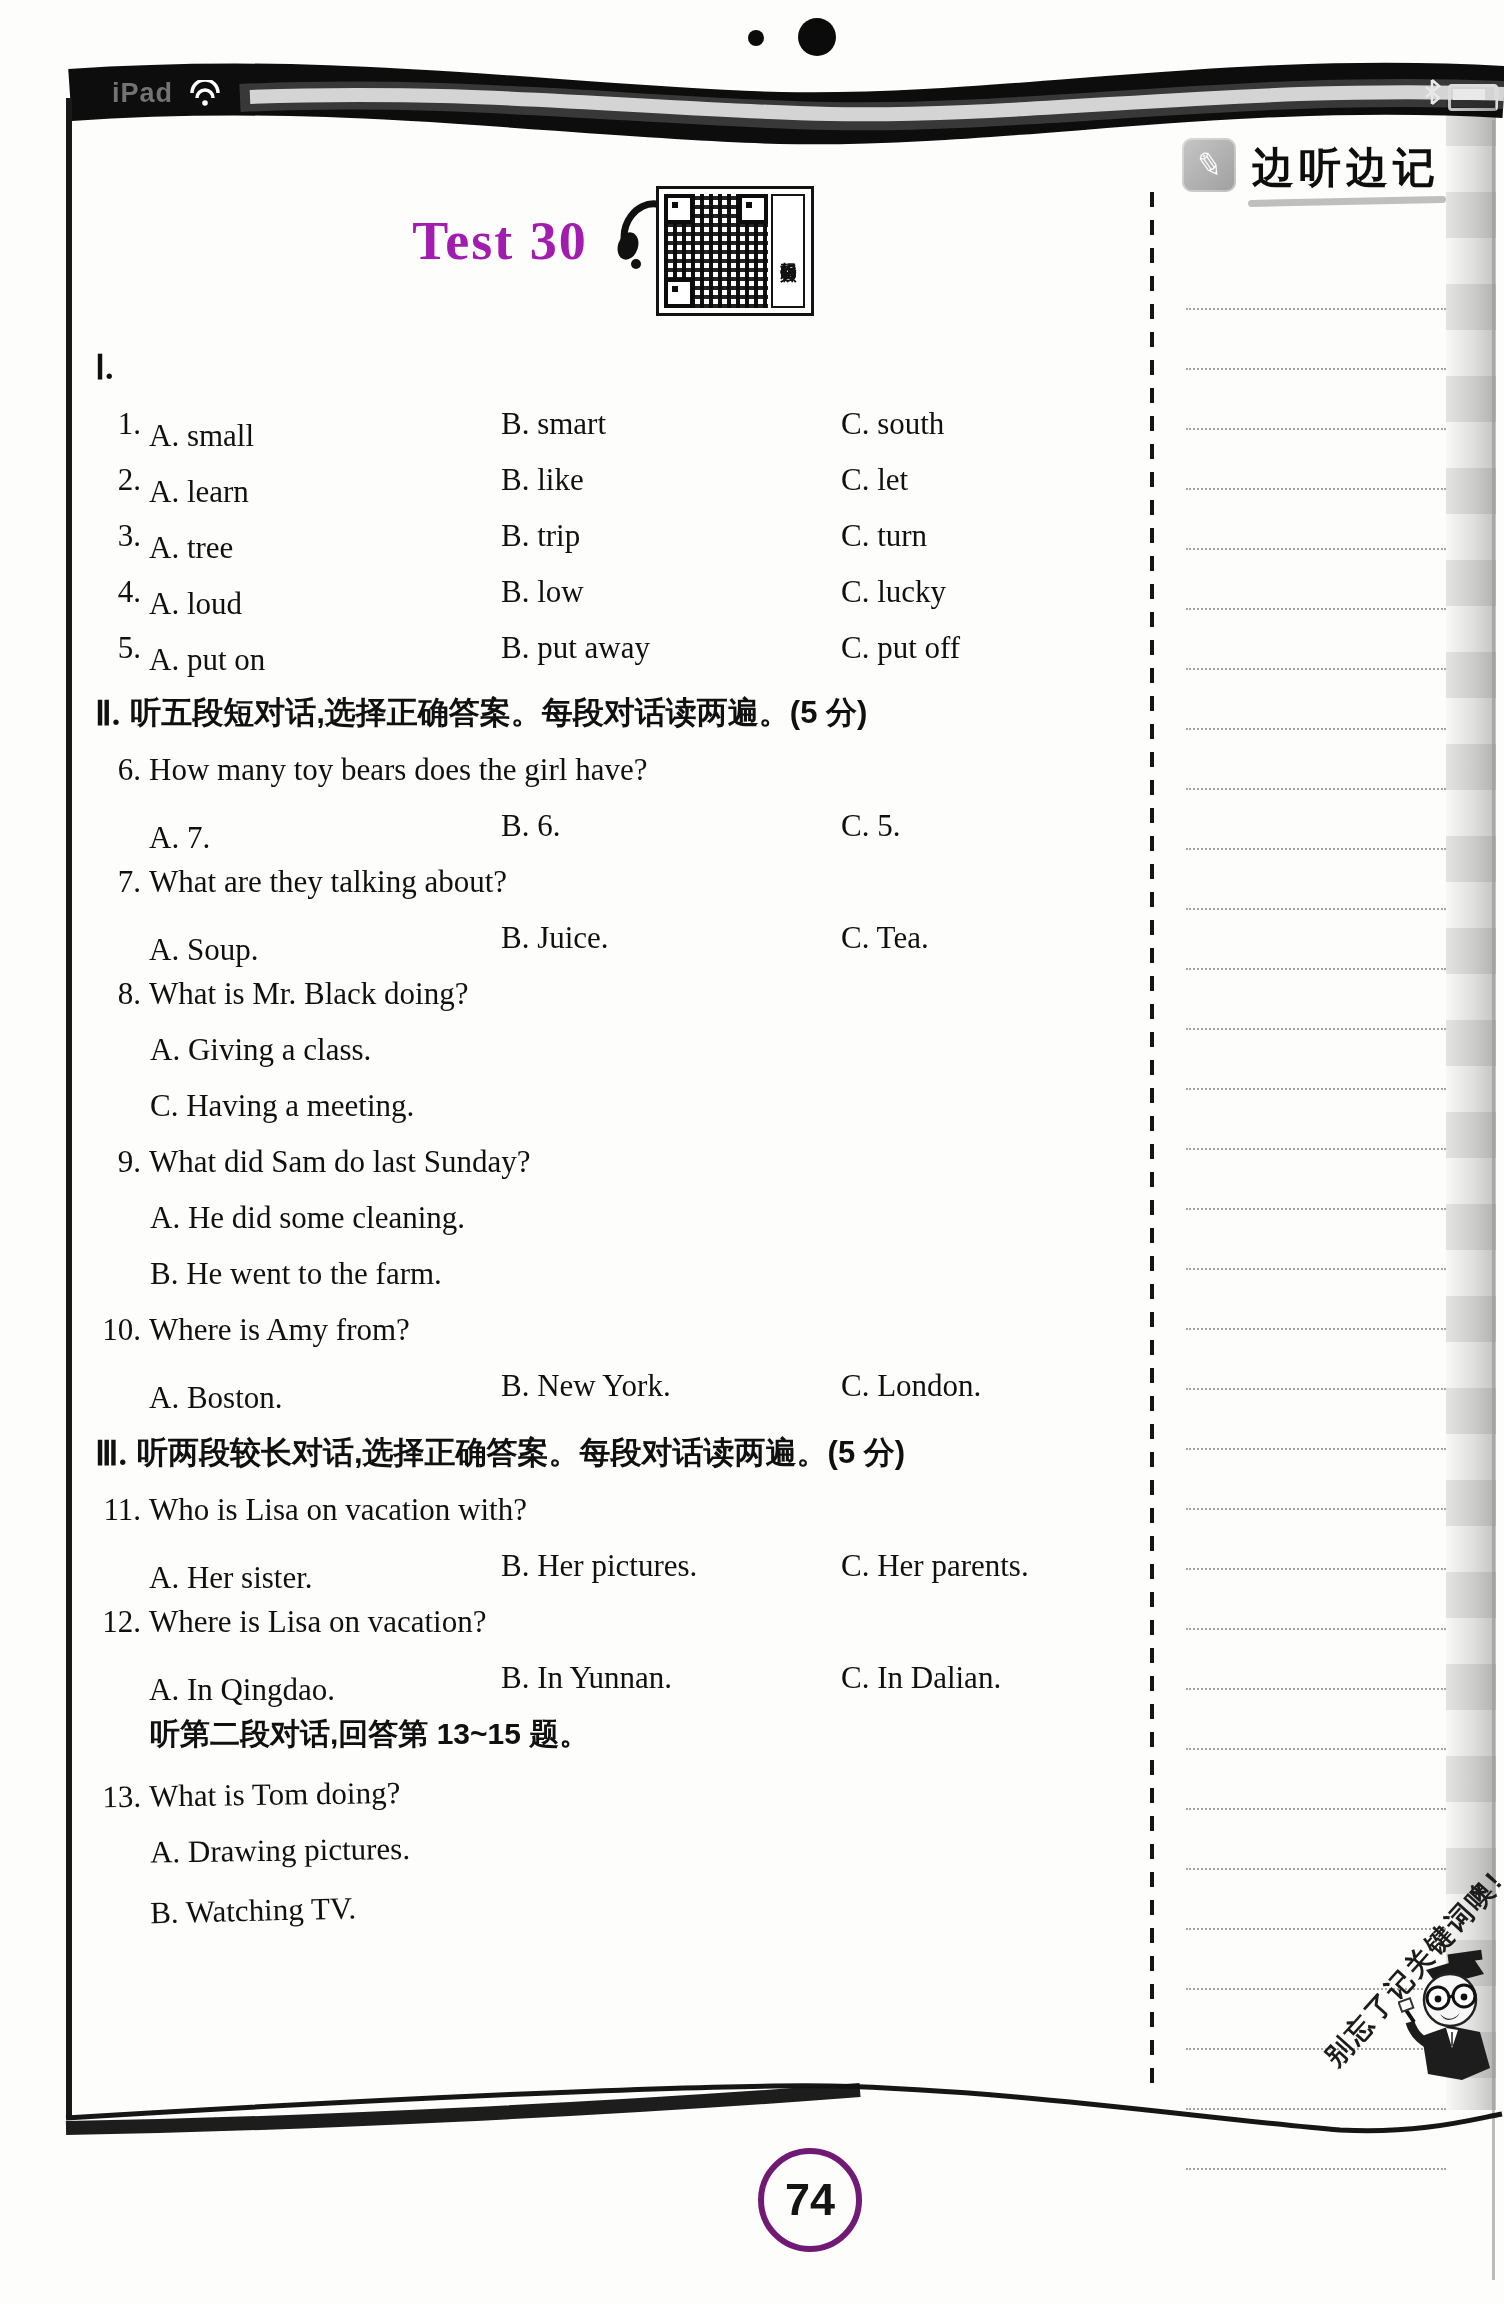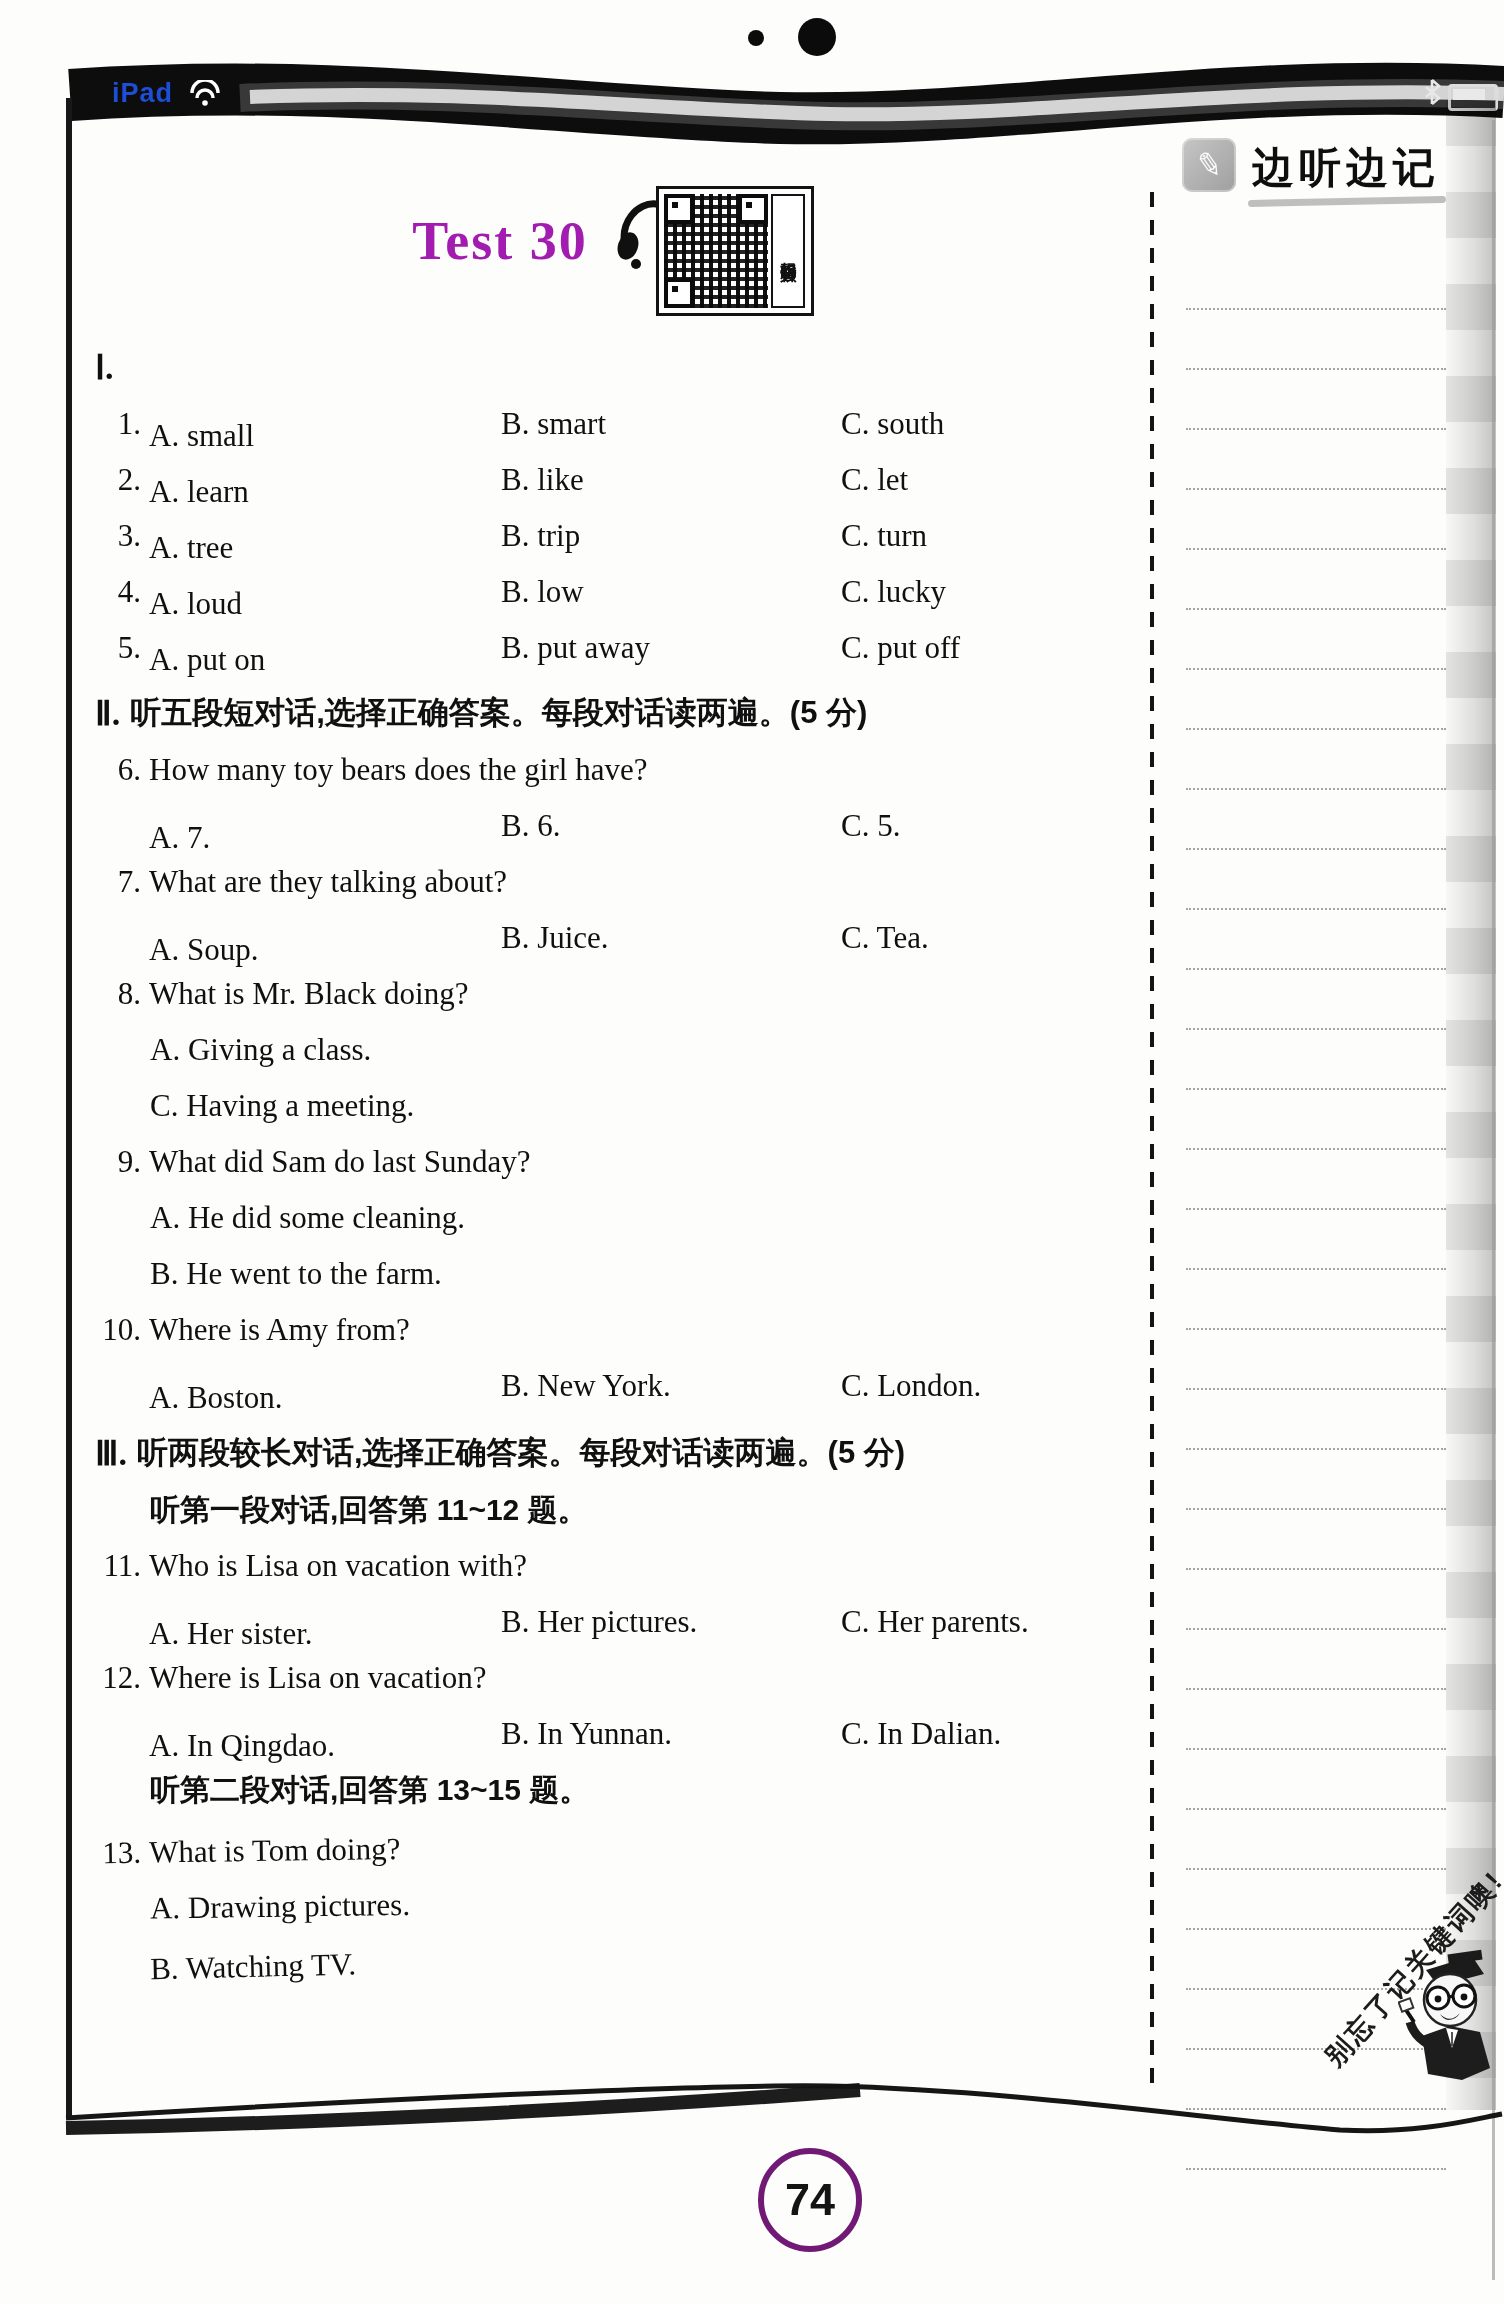--- a/index.html
+++ b/index.html
@@ -7,21 +7,21 @@
     width:1504px;height:2304px;position:relative;overflow:hidden;
     background:#fdfdfc;
     font-family:"Liberation Serif", serif;
     color:#121212;
   }
   .abs{position:absolute;}
 
   
   #band-svg{left:0;top:0;}
   .statusbar-label{
-    left:112px;top:78px;color:#1d4ed8;
+    left:112px;top:78px;color:#737373;
     font-family:"Liberation Sans", sans-serif;
     font-weight:bold;font-size:27px;letter-spacing:1px;
   }
   
   .dot{background:#0b0b0b;border-radius:50%;}
   #dot-small{left:748px;top:30px;width:16px;height:16px;}
   #dot-large{left:798px;top:18px;width:38px;height:38px;}
 
   
   #left-border{left:66px;top:98px;width:6px;height:2018px;background:#181818;}
@@ -318,21 +318,20 @@
     <span class="opt-a">A. Boston.</span>
     <span class="opt-b">B. New York.</span>
     <span class="opt-c">C. London.</span>
   </div>
 
   <div id="sec3-h" class="line sec-header">
     <span class="numeral">Ⅲ.</span>
     <span>听两段较长对话,选择正确答案。每段对话读两遍。(5 分)</span>
   </div>
 
-  <div class="line sub-cn">听第一段对话,回答第 11~12 题。</div>
 
   <div class="line">
     <span class="qno">11.</span>
     <span>Who is Lisa on vacation with?</span>
   </div>
   <div class="line indent">
     <span class="opt-a">A. Her sister.</span>
     <span class="opt-b">B. Her pictures.</span>
     <span class="opt-c">C. Her parents.</span>
   </div>

